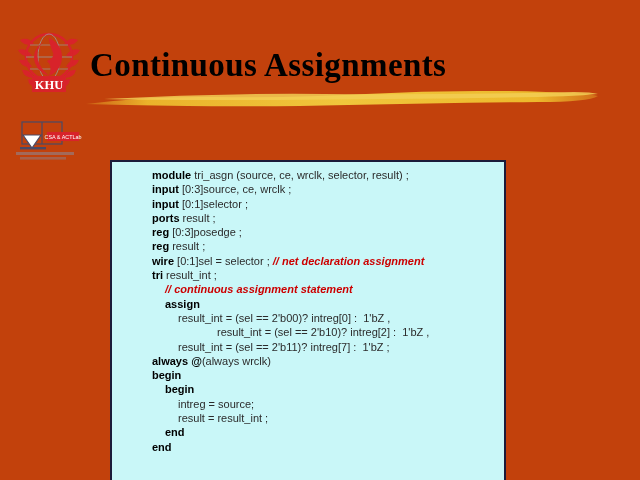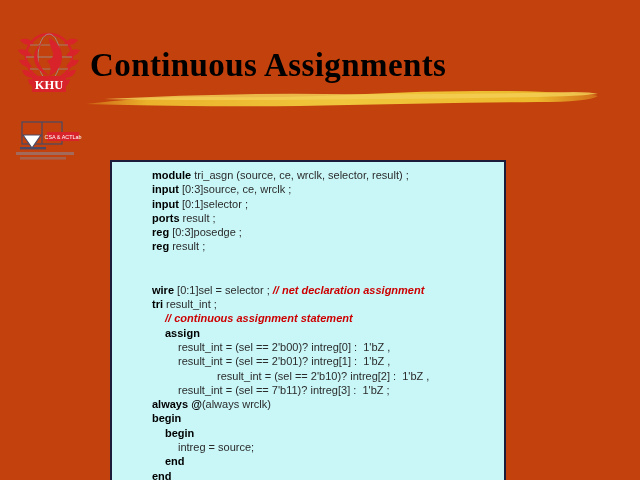--- a/index.html
+++ b/index.html
@@ -183,30 +183,30 @@
 
 
   <div id="code-box" style="background: rgb(201, 247, 248); border-color: rgb(27, 27, 58);">
     <ul id="code-list">
         <li style="padding-left: 40px;"><span class="kw">module </span><span>tri_asgn (source, ce, wrclk, selector, result) ;</span></li>
         <li style="padding-left: 40px;"><span class="kw">input </span><span>[0:3]source, ce, wrclk ;</span></li>
         <li style="padding-left: 40px;"><span class="kw">input </span><span>[0:1]selector ;</span></li>
         <li style="padding-left: 40px;"><span class="kw">ports </span><span>result ;</span></li>
         <li style="padding-left: 40px;"><span class="kw">reg </span><span>[0:3]posedge ;</span></li>
         <li style="padding-left: 40px;"><span class="kw">reg </span><span>result ;</span></li>
-        <li style="padding-left: 40px; margin-top: 29px;"><span class="kw">wire </span><span>[0:1]sel = selector ; </span><span class="cmt">// net declaration assignment</span></li>
+        <li style="padding-left: 40px;"><span class="kw">wire </span><span>[0:1]sel = selector ; </span><span class="cmt">// net declaration assignment</span></li>
         <li style="padding-left: 40px;"><span class="kw">tri </span><span>result_int ;</span></li>
         <li style="padding-left: 53px;"><span class="cmt">// continuous assignment statement</span></li>
         <li style="padding-left: 53px;"><span class="kw">assign</span></li>
         <li style="padding-left: 66px;"><span>result_int = (sel == 2'b00)? intreg[0] :  1'bZ ,</span></li>
-        <li style="padding-left: 66px;"><span>result_int = (sel == 2'b01)? intreg[1] :  1'bZ ,</span></li>
         <li style="padding-left: 66px; margin-left: 39px;"><span>result_int = (sel == 2'b10)? intreg[2] :  1'bZ ,</span></li>
-        <li style="padding-left: 66px;"><span>result_int = (sel == 7'b11)? intreg[3] :  1'bZ ;</span></li>
+        <li style="padding-left: 66px;"><span>result_int = (sel == 2'b11)? intreg[7] :  1'bZ ;</span></li>
         <li style="padding-left: 40px;"><span class="kw">always @</span><span>(always wrclk)</span></li>
         <li style="padding-left: 40px;"><span class="kw">begin</span></li>
         <li style="padding-left: 53px;"><span class="kw">begin</span></li>
         <li style="padding-left: 66px;"><span>intreg = source;</span></li>
+        <li style="padding-left: 66px;"><span>result = result_int ;</span></li>
         <li style="padding-left: 53px;"><span class="kw">end</span></li>
         <li style="padding-left: 40px;"><span class="kw">end</span></li>
       </ul>
   </div>
 
 </div>
 
 </body></html>

